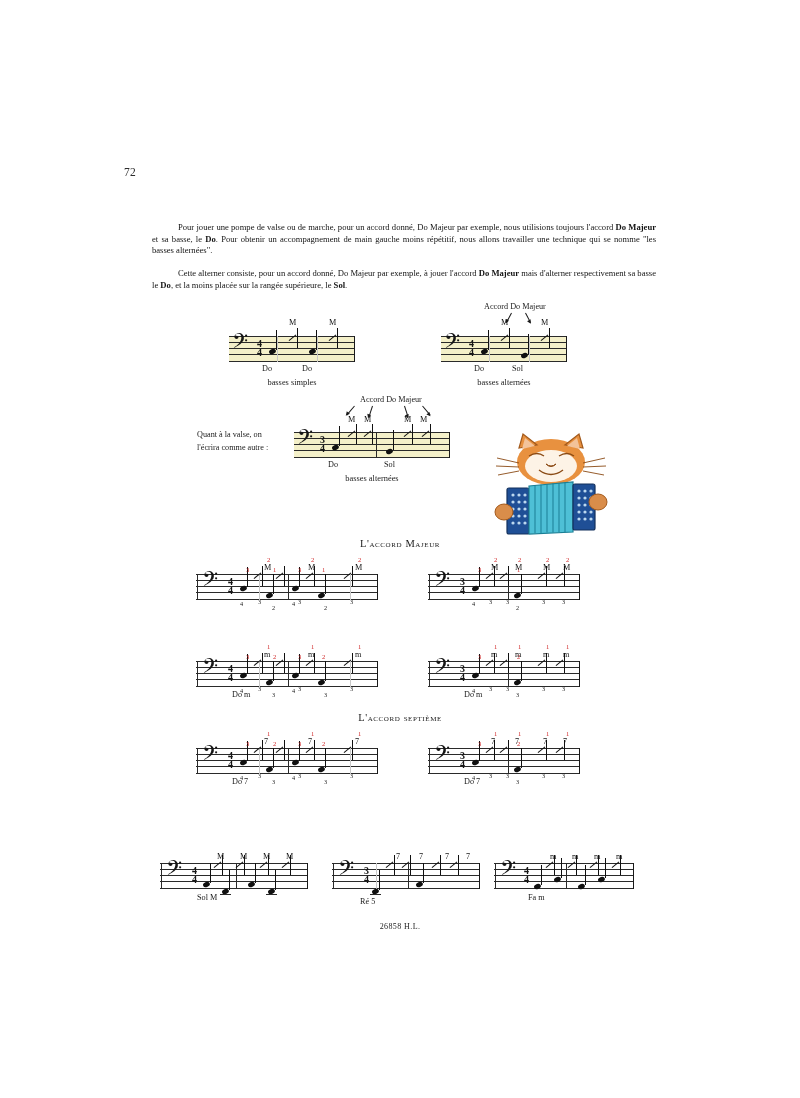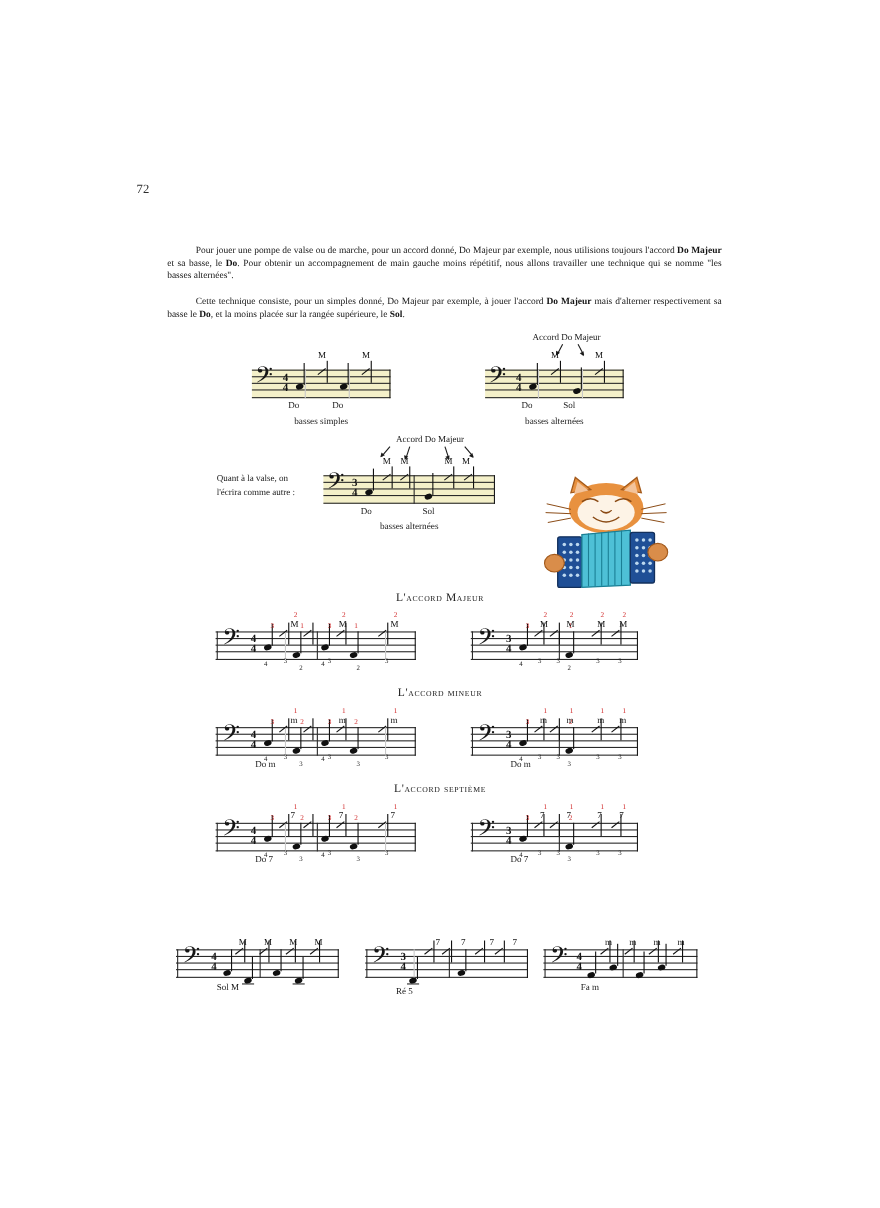--- a/index.html
+++ b/index.html
@@ -148,21 +148,21 @@
 </head>
 <body>
 
 <div class="page">
 
   <div class="folio">72</div>
 
 
   <div class="para" id="para1"><span>Pour jouer une pompe de valse ou de marche, pour un accord donné, Do Majeur par exemple, nous utilisions toujours l'accord </span><b>Do Majeur</b><span> et sa basse, le </span><b>Do</b><span>. Pour obtenir un accompagnement de main gauche moins répétitif, nous allons travailler une technique qui se nomme "les basses alternées".</span></div>
 
-  <div class="para" id="para2"><span>Cette technique consiste, pour un simples donné, Do Majeur par exemple, à jouer l'accord </span><b>Do Majeur</b><span> mais d'alterner respectivement sa basse le </span><b>Do</b><span>, et la moins placée sur la rangée supérieure, le </span><b>Sol</b><span>.</span></div>
+  <div class="para" id="para2"><span>Cette alterner consiste, pour un accord donné, Do Majeur par exemple, à jouer l'accord </span><b>Do Majeur</b><span> mais d'alterner respectivement sa basse le </span><b>Do</b><span>, et la moins placée sur la rangée supérieure, le </span><b>Sol</b><span>.</span></div>
 
   <div class="staff tint" id="st1" style="left:229px; top:336px; width:126px; height:26px;">
     <div class="lines">
       <i style="top:0"></i>
         <i style="top:6px"></i>
         <i style="top:12px"></i>
         <i style="top:18px"></i>
         <i style="top:25px"></i>
     </div>
     <div class="light" style="left:48px"></div>
@@ -432,21 +432,20 @@
   <div class="mark" style="left:515px; top:563px;">M</div>
   <div class="mark" style="left:543px; top:563px;">M</div>
   <div class="mark" style="left:563px; top:563px;">M</div>
   <div class="fing-blk" style="left:472px; top:600px;">4</div>
   <div class="fing-blk" style="left:489px; top:598px;">3</div>
   <div class="fing-blk" style="left:506px; top:598px;">3</div>
   <div class="fing-blk" style="left:516px; top:604px;">2</div>
   <div class="fing-blk" style="left:542px; top:598px;">3</div>
   <div class="fing-blk" style="left:562px; top:598px;">3</div>
 
-  <div class="subhead" id="sh-mineur">L'accord mineur</div>
 
   <div class="staff" id="st6" style="left:196px; top:661px; width:182px; height:26px;">
     <div class="lines">
       <i style="top:0"></i>
         <i style="top:6px"></i>
         <i style="top:12px"></i>
         <i style="top:18px"></i>
         <i style="top:25px"></i>
     </div>
     <div class="bar" style="left:1px"></div>
@@ -756,14 +755,15 @@
     <div class="stem" style="left:110.5px; top:-5px; height:20px;"></div>
     <div class="slash" style="left:118px; top:4px;"></div>
     <div class="stem" style="left:126px; top:-8px; height:20px;"></div>
   </div>
   <div class="mark" style="left:550px; top:852px;">m</div>
   <div class="mark" style="left:572px; top:852px;">m</div>
   <div class="mark" style="left:594px; top:852px;">m</div>
   <div class="mark" style="left:616px; top:852px;">m</div>
   <div class="lbl" style="left:528px; top:893px;">Fa m</div>
 
+  <div class="footer">26858 H.L.</div>
 
 </div>
 
 </body></html>

